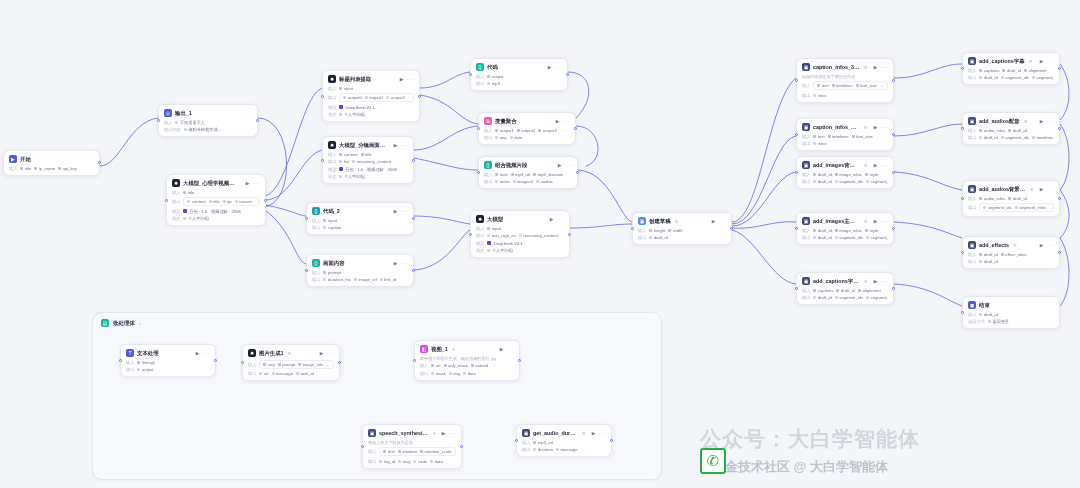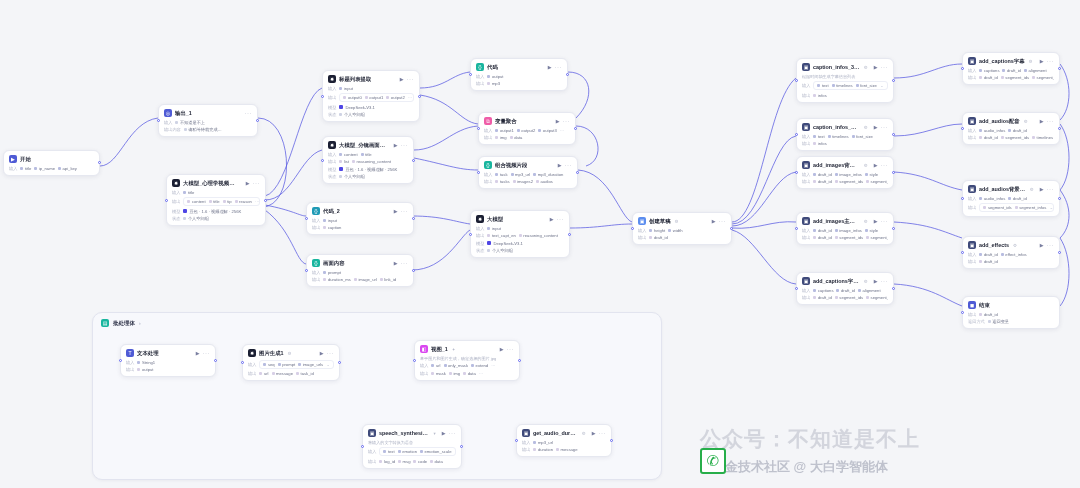--- a/index.html
+++ b/index.html
@@ -139,21 +139,21 @@
     <path class="edge" d="M100,408 C96,372 106,358 120,356"></path>
     <path class="edge" d="M216,358 C228,358 232,356 242,356"></path>
     <path class="edge" d="M340,358 C368,358 394,358 414,358"></path>
     <path class="edge" d="M520,358 C560,358 600,382 630,410"></path>
     <path class="edge" d="M100,410 C180,452 290,440 360,438"></path>
     <path class="edge" d="M462,438 C484,438 500,438 516,438"></path>
     <path class="edge" d="M612,438 C630,438 640,426 642,412"></path>
   </svg>
 
   <div class="wm" style="left:700px; top:425px;">
-    <span>公众号：不知道是不上</span>
+    <span>公众号：大白学智能体</span>
   </div>
   <div class="wm-sub" style="left:712px; top:458px;">
     <span>掘金技术社区 @ 大白学智能体</span>
   </div>
   <div class="wm-qr" style="position:absolute; left:700px; top:448px;">
     <span>✆</span>
   </div>
 
   <div class="group" style="left:92px; top:312px; width:570px; height:168px;">
     <div class="group-head">

